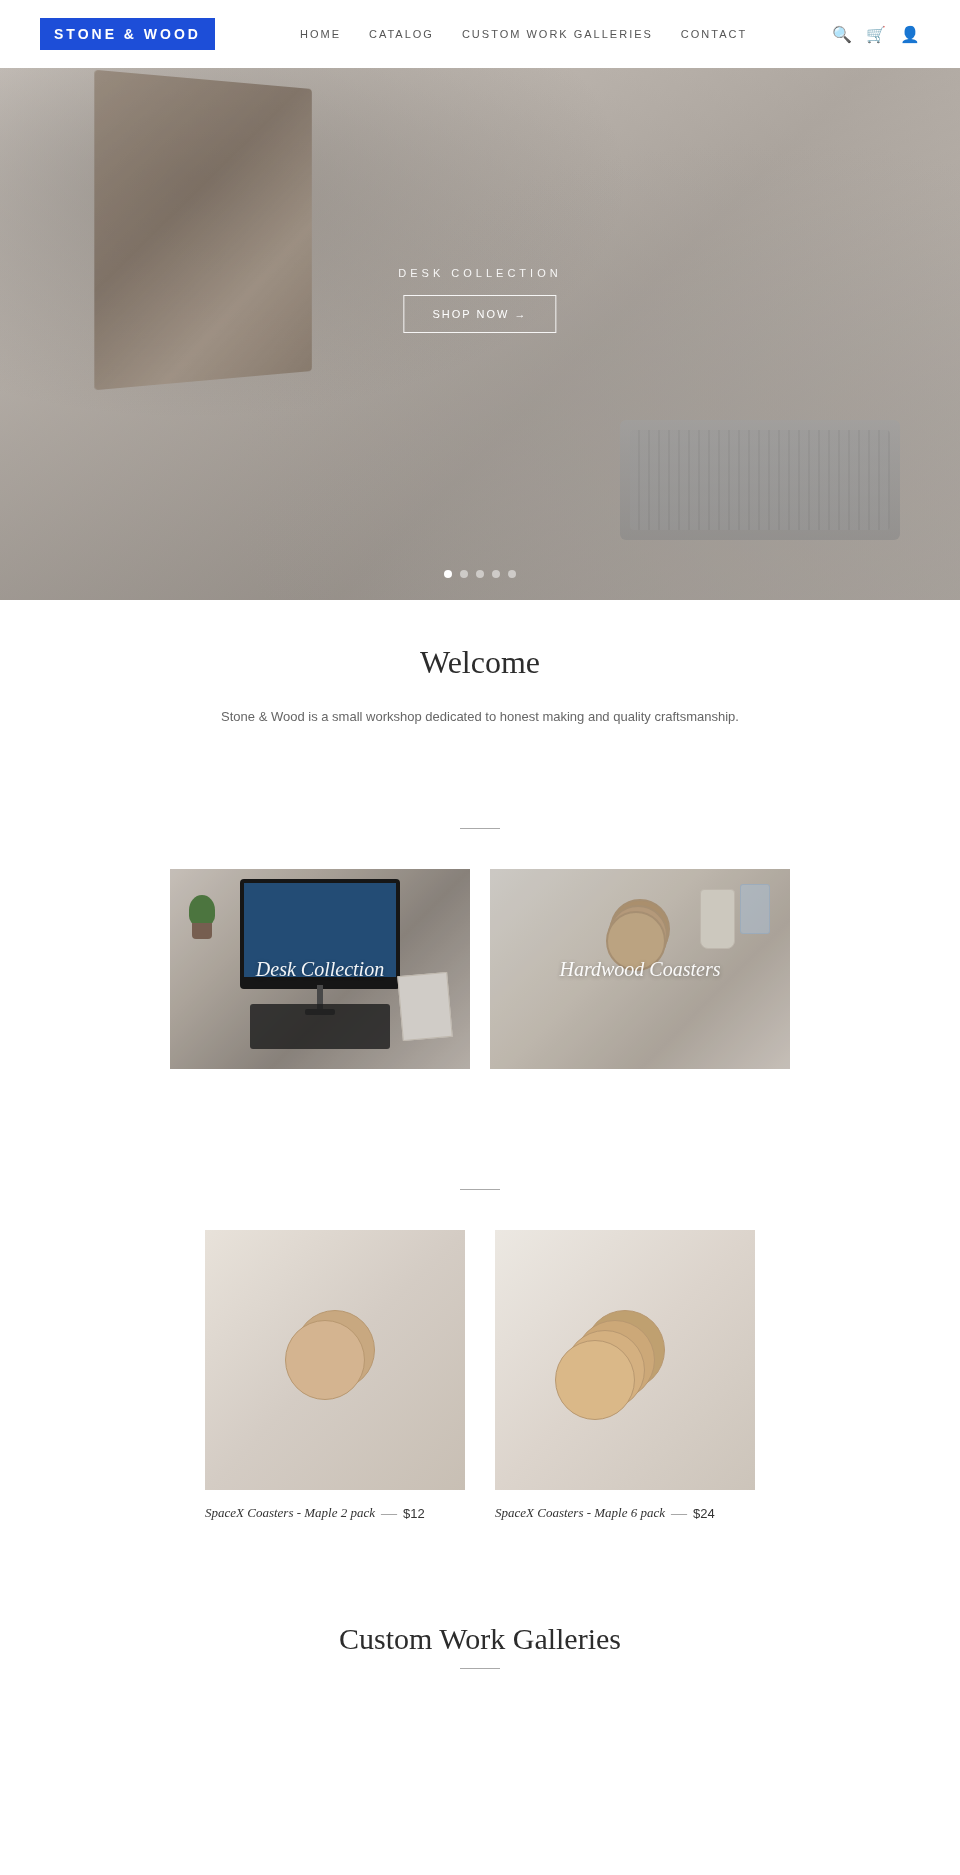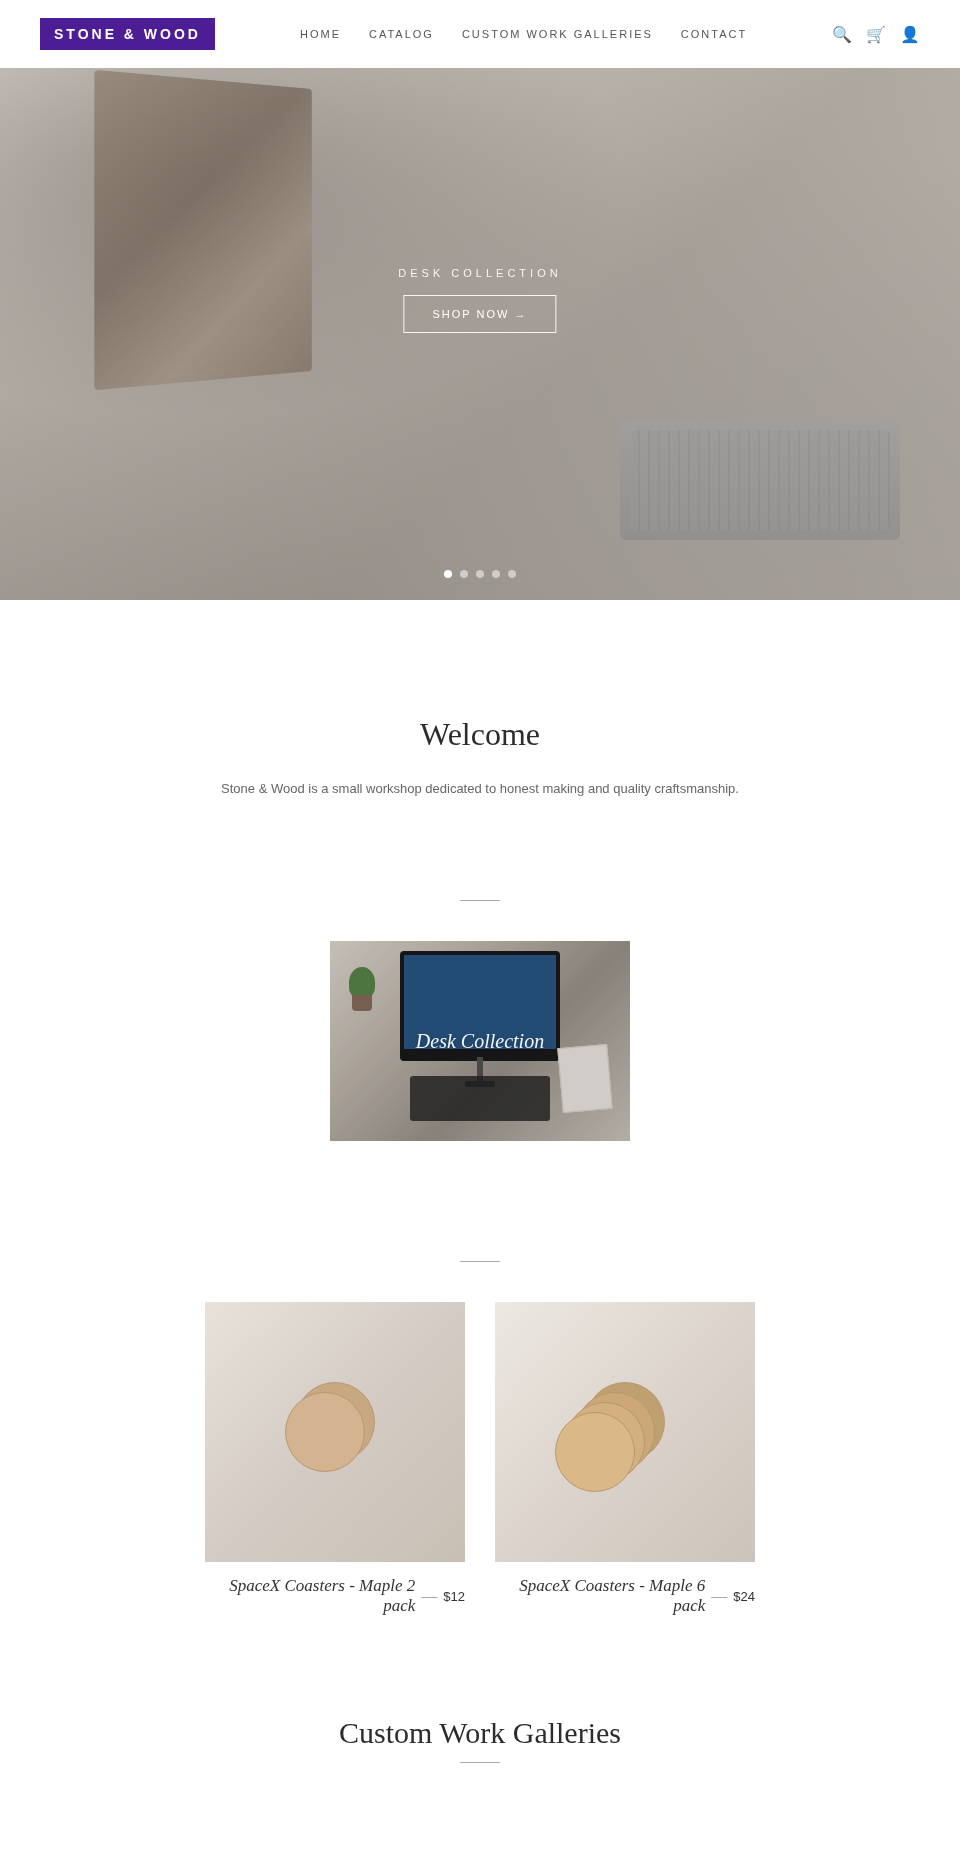--- a/index.html
+++ b/index.html
@@ -10,21 +10,21 @@
       display: flex;
       align-items: center;
       justify-content: space-between;
       padding: 18px 40px;
       background: #fff;
       position: absolute;
       top: 0; left: 0; right: 0;
       z-index: 10;
     }
     .logo-box {
-      background: #4c1d95;
+      background: #1d4ed8;
       color: #fff;
       font-family: 'Arial', sans-serif;
       font-size: 14px;
       font-weight: 700;
       letter-spacing: 3px;
       padding: 8px 14px;
       text-transform: uppercase;
     }
     nav {
       display: flex;
@@ -159,21 +159,21 @@
       border-radius: 50%;
       background: rgba(255,255,255,0.5);
       cursor: pointer;
     }
     .hero-dot.active {
       background: rgba(255,255,255,1);
     }
 
     
     .section-welcome {
-      padding: 116px 40px 70px;
+      padding: 44px 40px 70px;
       text-align: center;
     }
     .section-welcome h2 {
       font-family: 'Georgia', serif;
       font-size: 32px;
       font-weight: 400;
       margin-bottom: 24px;
       color: #2c2c2c;
     }
     .section-welcome p {
@@ -389,24 +389,24 @@
     }
     
     .prod-coaster-circle {
       position: absolute;
       border-radius: 50%;
       background: #c8a880;
       border: 1.5px solid #b89870;
     }
     .product-name {
       font-family: 'Georgia', serif;
-      font-size: 17px;
+      font-size: 13px;
       font-style: italic;
       color: #333;
-      text-align: right;
+      text-align: center;
     }
     .product-price {
       font-family: 'Arial', sans-serif;
       font-size: 13px;
       color: #333;
     }
     .product-info {
       display: flex;
       align-items: center;
       gap: 6px;
@@ -496,20 +496,36 @@
         </div>
 
         <div class="desk-keyboard-small"></div>
 
         <div class="desk-notebook"></div>
       </div>
       <div class="view-card-overlay"></div>
       <span class="view-card-label">Desk Collection</span>
     </div>
 
+    <div class="view-card">
+      <div class="view-card-bg view-card-bg-coasters">
+
+        <div class="coasters-stack">
+          <div class="coaster" style="top:0;left:5px;"></div>
+          <div class="coaster" style="top:6px;left:3px;"></div>
+          <div class="coaster" style="top:12px;left:1px;"></div>
+        </div>
+
+        <div class="coaster-glass"></div>
+
+        <div class="coaster-vase"></div>
+      </div>
+      <div class="view-card-overlay"></div>
+      <span class="view-card-label">Hardwood Coasters</span>
+    </div>
   </div>
 </section>
 
 <section class="section-featured">
   <div class="section-divider"></div>
 
   <div class="products-grid">
 
     <div class="product-card">
       <div class="product-image product-image-coaster-2">

